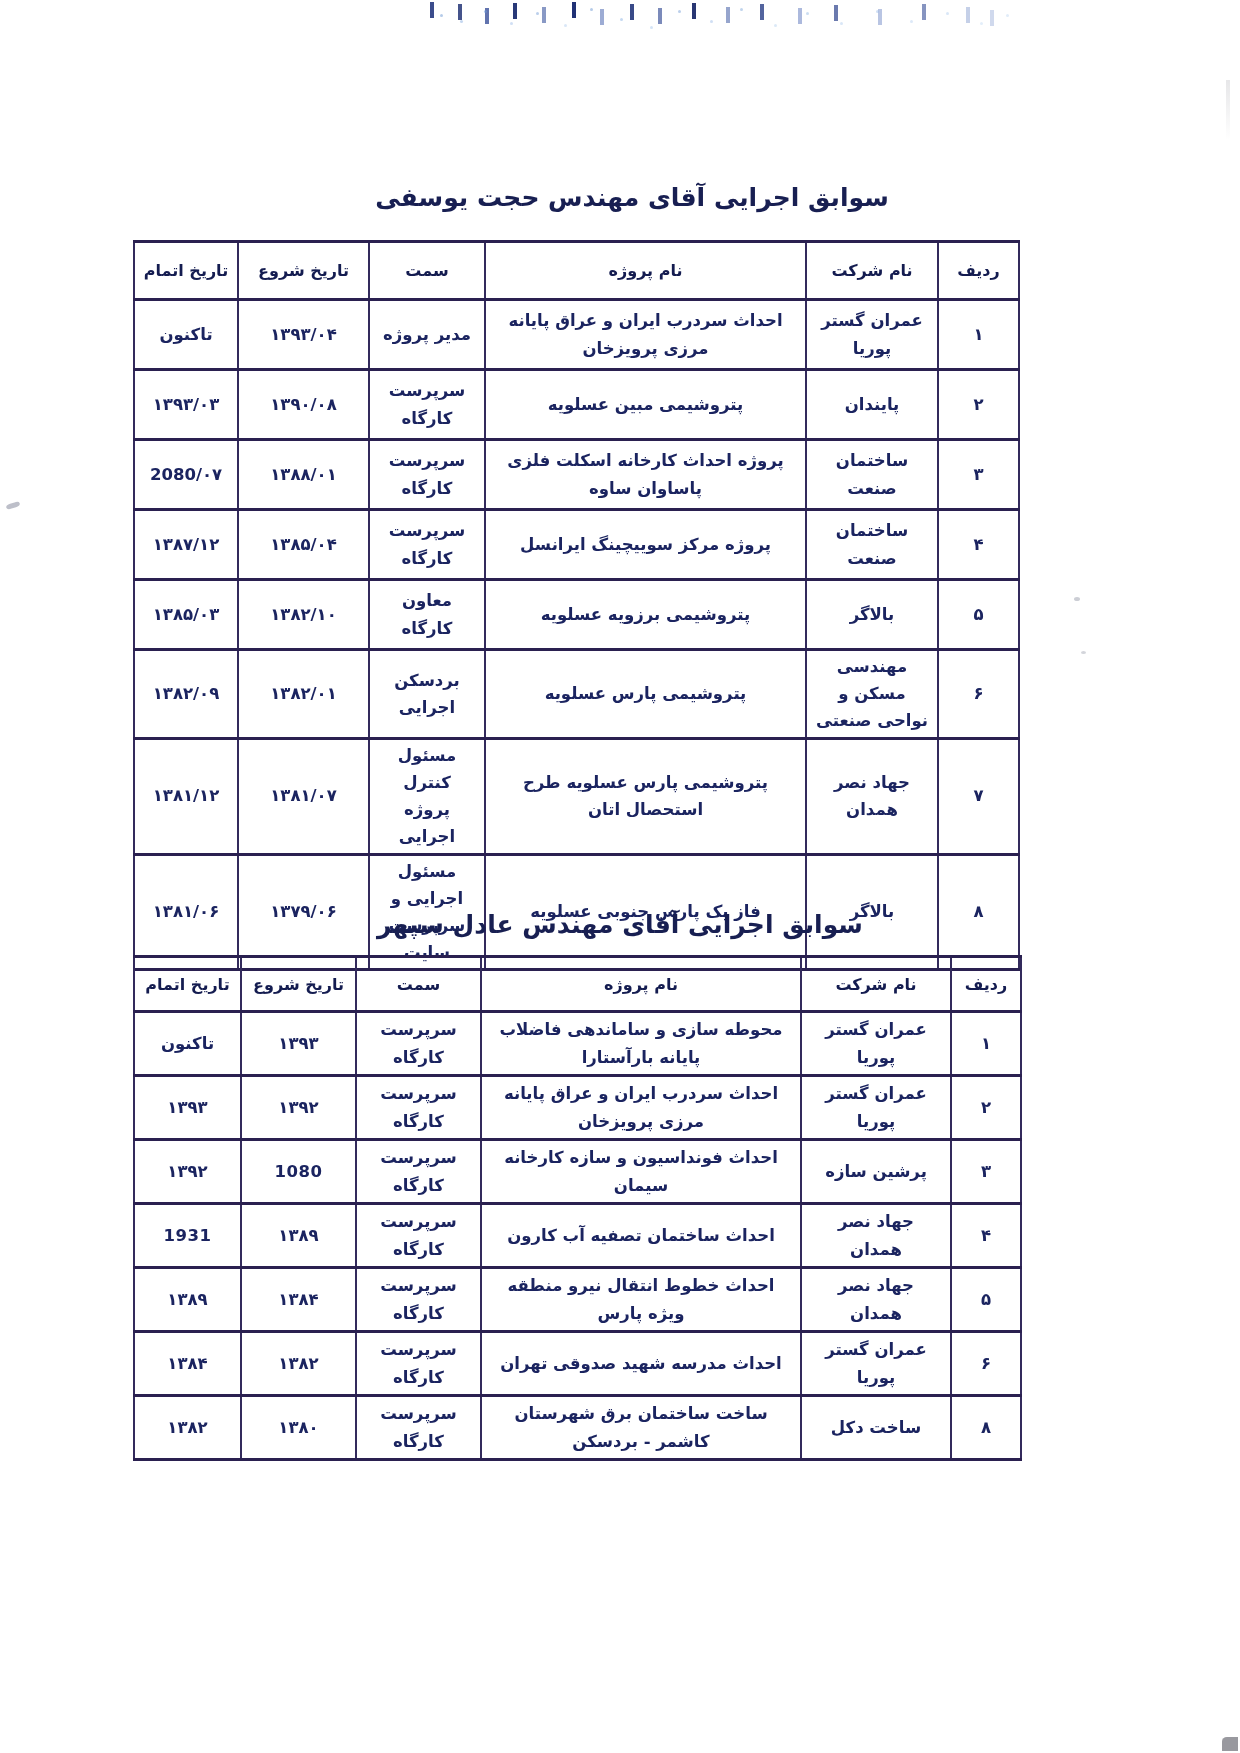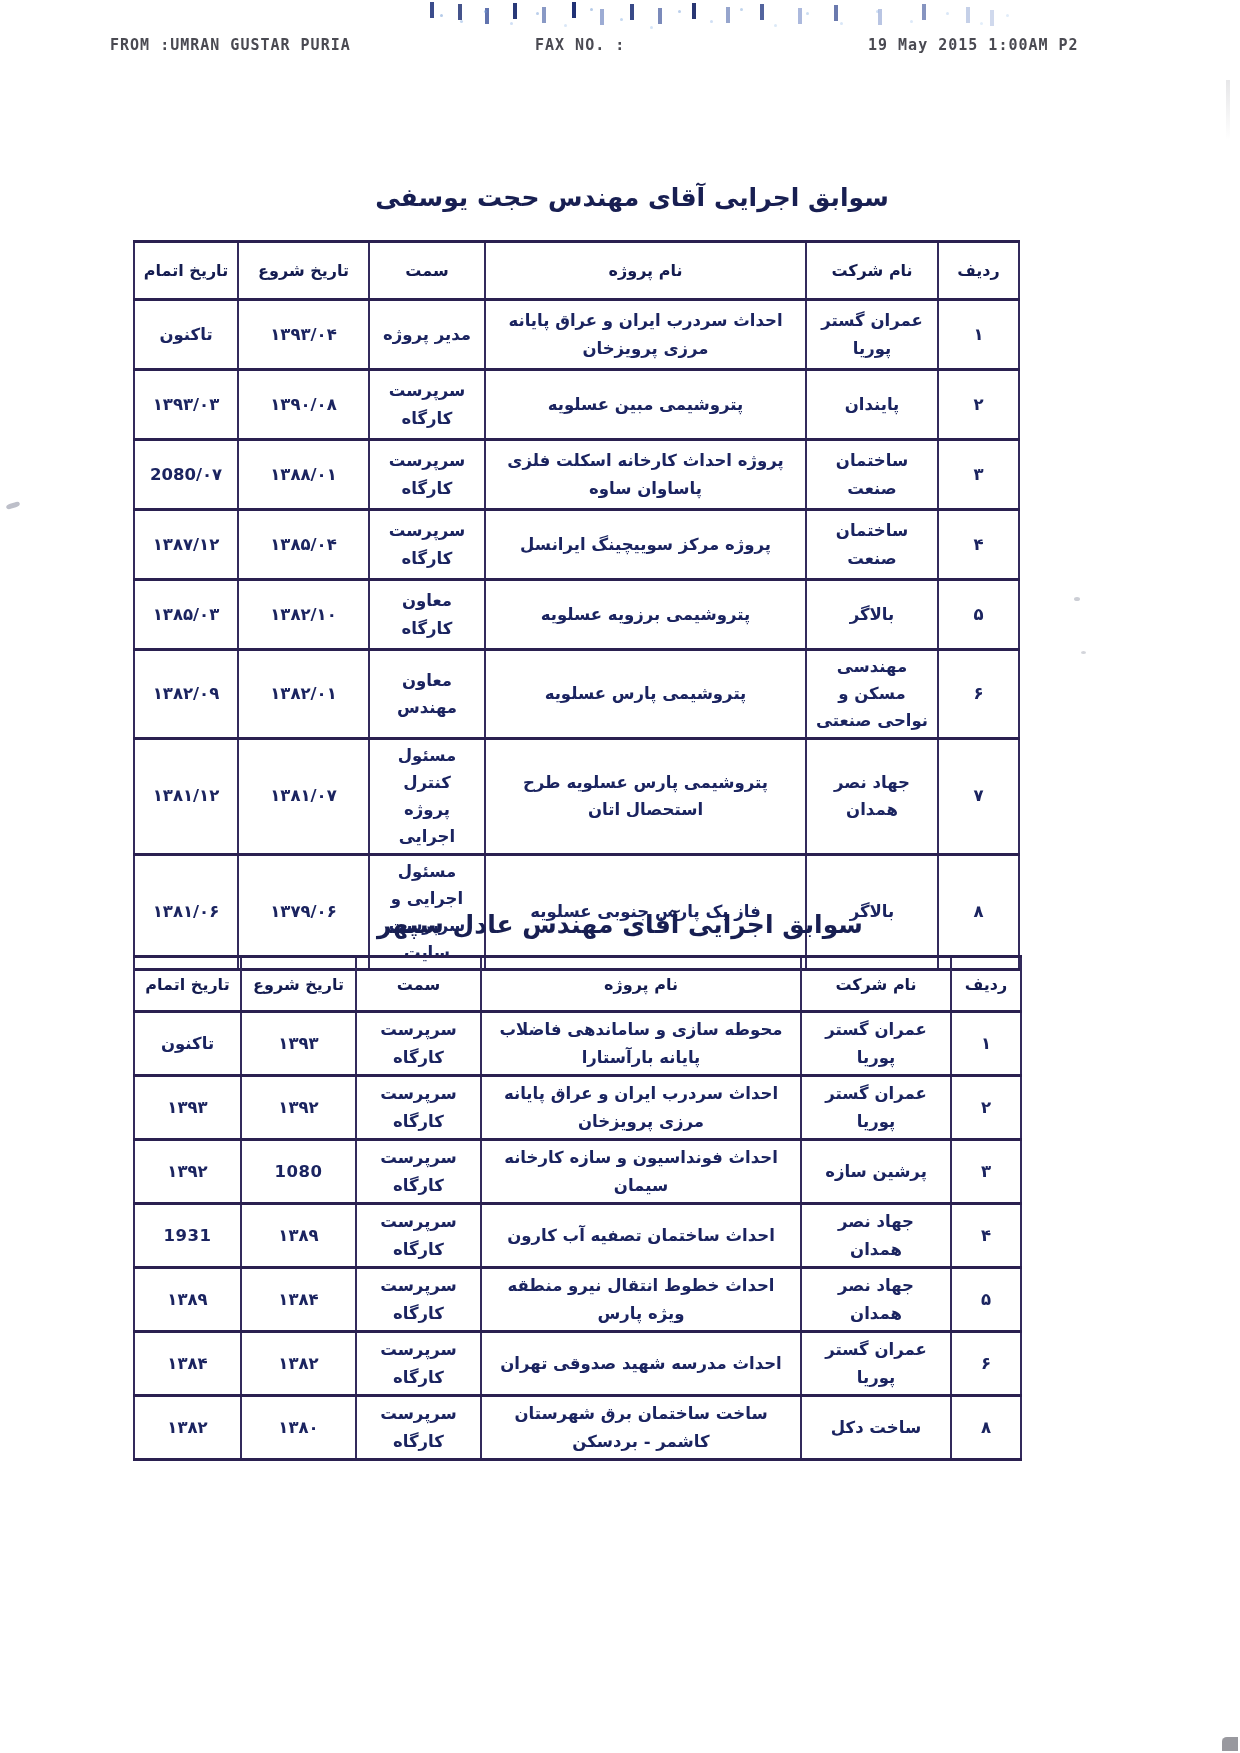--- a/index.html
+++ b/index.html
@@ -105,25 +105,20 @@
 </head>
 <body>
 
 <div class="page">
 
   <div class="smudge">
     <span class="bars"></span>
     <span class="speck"></span>
   </div>
 
-  <div class="fax-line">
-    <span class="fax-from">FROM :UMRAN GUSTAR PURIA</span>
-    <span class="fax-no">FAX NO. :</span>
-    <span class="fax-date">19 May  2015  1:00AM  P2</span>
-  </div>
 
   <div class="sec-title title-1">سوابق اجرایی آقای مهندس حجت یوسفی</div>
 
   <table class="exp table-1">
     <colgroup>
       <col class="w-no">
         <col class="w-co">
         <col class="w-pr">
         <col class="w-po">
         <col class="w-st">
@@ -175,21 +170,21 @@
       <td>بالاگر</td>
       <td>پتروشیمی برزویه عسلویه</td>
       <td class="c-pos">معاون کارگاه</td>
       <td class="c-date">۱۳۸۲/۱۰</td>
       <td class="c-date">۱۳۸۵/۰۳</td>
     </tr>
     <tr>
       <td class="c-no">۶</td>
       <td>مهندسی مسکن و نواحی صنعتی</td>
       <td>پتروشیمی پارس عسلویه</td>
-      <td class="c-pos">معاون مهندس</td>
+      <td class="c-pos">بردسکن اجرایی</td>
       <td class="c-date">۱۳۸۲/۰۱</td>
       <td class="c-date">۱۳۸۲/۰۹</td>
     </tr>
     <tr>
       <td class="c-no">۷</td>
       <td>جهاد نصر همدان</td>
       <td>پتروشیمی پارس عسلویه طرح استحصال اتان</td>
       <td class="c-pos">مسئول کنترل پروژه اجرایی</td>
       <td class="c-date">۱۳۸۱/۰۷</td>
       <td class="c-date">۱۳۸۱/۱۲</td>

